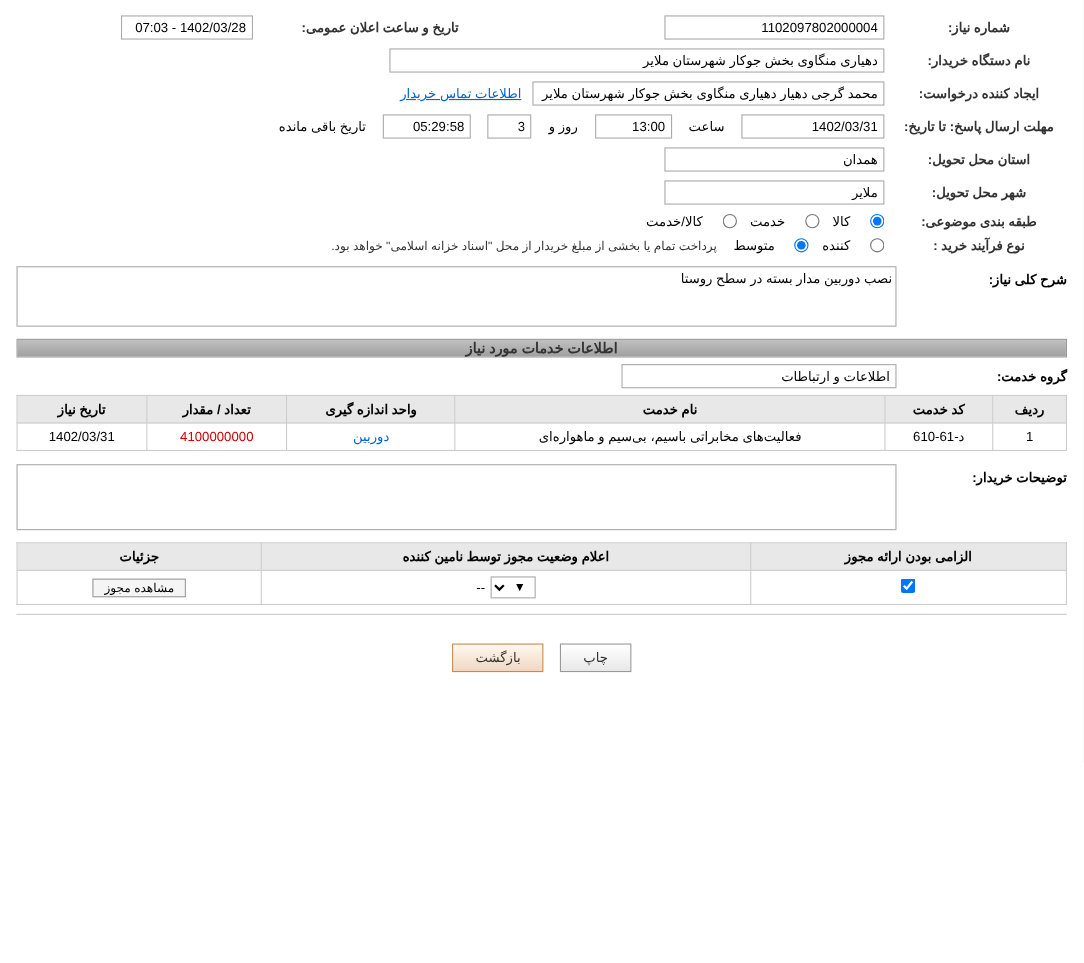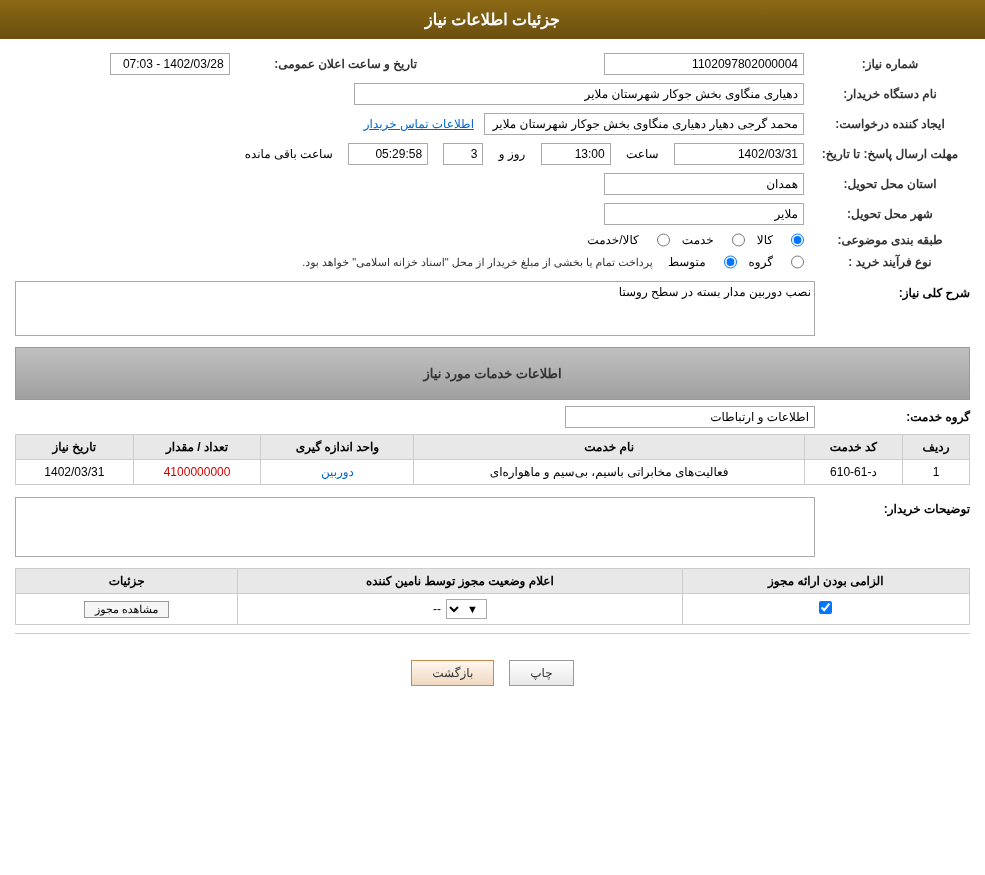--- a/index.html
+++ b/index.html
@@ -53,21 +53,21 @@
       font-family: Tahoma, Arial, sans-serif;
       direction: rtl;
     }
     .input-medium { width: 200px; }
     .input-small { width: 120px; }
     .input-date { width: 130px; }
     .section-header {
       background: linear-gradient(to bottom, #c0c0c0, #a0a0a0);
       color: #333;
       text-align: center;
-      padding: 18px;
+      padding: 0;
       font-size: 13px;
       font-weight: bold;
       margin: 8px 0 6px 0;
       border: 1px solid #999;
     }
     .link-text {
       color: #0066cc;
       cursor: pointer;
       text-decoration: underline;
     }
@@ -186,23 +186,20 @@
       display: flex;
       align-items: center;
       gap: 6px;
     }
   </style>
 </head>
 <body>
 
 <div class="page-wrapper">
 
-  <div class="header-bar">
-    <span>جزئیات اطلاعات نیاز</span>
-  </div>
 
   <div class="main-content">
 
     <table class="info-table">
 
       <tbody>
           <tr>
         <td class="label-cell">شماره نیاز:</td>
         <td class="value-cell">
           <input class="input-box input-medium" type="text" value="1102097802000004" readonly="" style="">
@@ -238,21 +235,21 @@
             <span>ساعت</span>
             &nbsp;
             <input class="input-box" style="width: 70px;" type="text" value="13:00" readonly="">
             &nbsp;
             <span>روز و</span>
             &nbsp;
             <input class="input-box" style="width: 40px;" type="text" value="3" readonly="">
             &nbsp;
             <input class="input-box" style="width: 80px;" type="text" value="05:29:58" readonly="">
             &nbsp;
-            <span>ساعت باقی مانده</span>
+            <span>تاریخ باقی مانده</span>
           </div>
         </td>
       </tr>
 
       <tr>
         <td class="label-cell">استان محل تحویل:</td>
         <td class="value-cell" colspan="3">
           <input class="input-box input-medium" type="text" value="همدان" readonly="" style="">
         </td>
       </tr>
@@ -284,21 +281,21 @@
         </td>
       </tr>
 
       <tr>
         <td class="label-cell">نوع فرآیند خرید :</td>
         <td class="value-cell" colspan="3">
           <div style="display:flex; align-items:center; gap:15px;">
             <div class="radio-group">
               <div class="radio-item">
                 <input type="radio" name="noeFarayand" style="">
-                <span>گروه</span>
+                <span>کننده</span>
               </div>
               <div class="radio-item">
                 <input type="radio" name="noeFarayand" checked="" style="">
                 <span>متوسط</span>
               </div>
             </div>
             <span style="color:#333; font-size:11px;">پرداخت تمام یا بخشی از مبلغ خریدار از محل "اسناد خزانه اسلامی" خواهد بود.</span>
           </div>
         </td>
       </tr>

